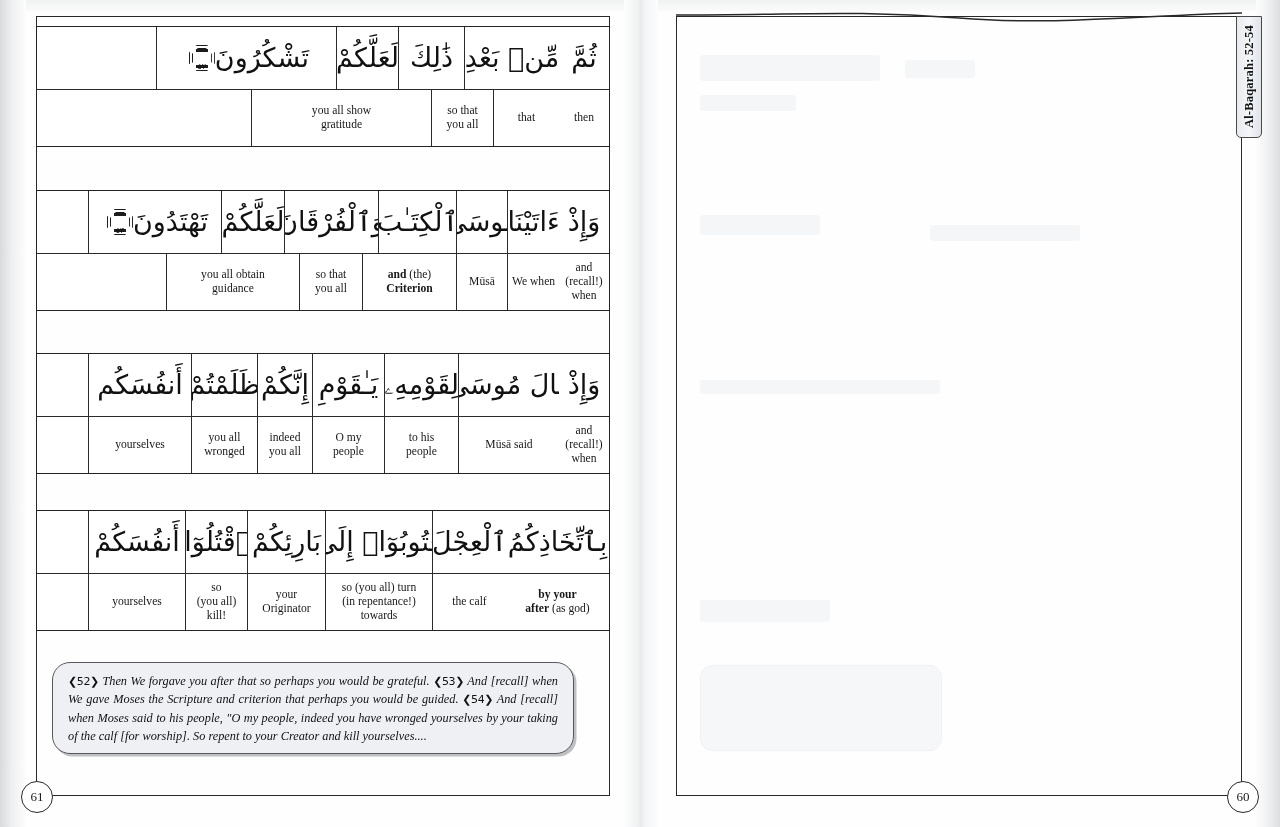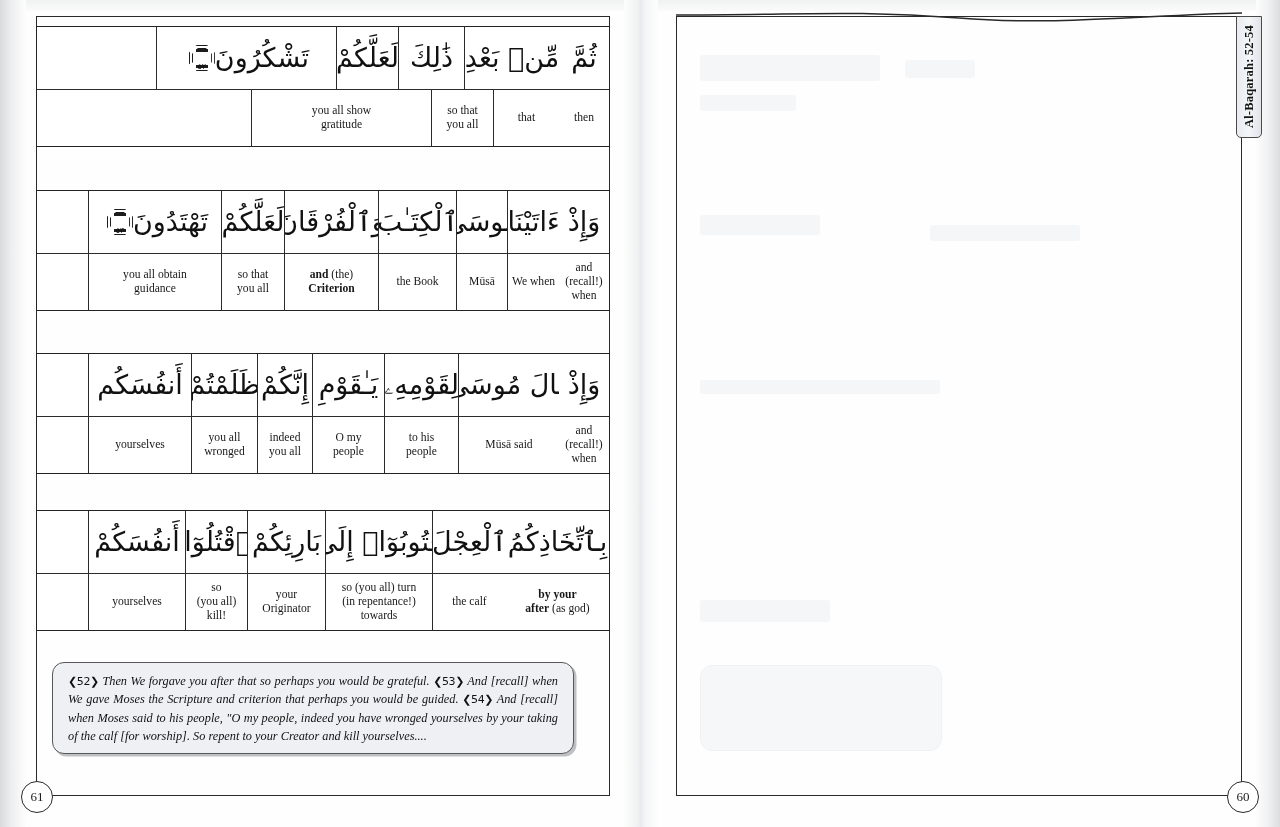--- a/index.html
+++ b/index.html
@@ -225,21 +225,21 @@
   
   .trans-box {
     position: absolute;
     left: 52px;
     top: 662px;
     width: 522px;
     height: 92px;
     box-sizing: border-box;
     background: #eef0f4;
     border: 1.3px solid #56585c;
-    border-radius: 12px;
+    border-radius: 18px;
     box-shadow: 2.5px 2.5px 0 rgba(90,92,96,0.38);
     padding: 9px 15px 8px 15px;
   }
   .trans-text {
     font-family: "Liberation Serif", "DejaVu Serif", serif;
     font-style: italic;
     font-size: 12.3px;
     line-height: 1.48;
     color: #111111;
     text-align: justify;
@@ -343,21 +343,20 @@
               <span class="bar b"></span>
             <span class="num">٥٣</span>
           </span>
         </div>
       </div>
     </div>
     <div class="wbw-row english">
       <div class="cell en" style="width:50px">and<br>(recall!)<br>when</div>
       <div class="cell en" style="width:52px">We when</div>
       <div class="cell en" style="width:51px">Mūsā</div>
-      <div class="cell en" style="width:78px">the Book</div>
       <div class="cell en" style="width:94px">
         <span><b>and</b> <span>(the)</span><br><b>Criterion</b></span>
       </div>
       <div class="cell en" style="width:63px">so that<br>you all</div>
       <div class="cell en" style="width:133px">you all obtain<br>guidance</div>
     </div>
   </div>
 
   <div class="wbw-table" style="left:36px; top:353px; width:574px;">
     <div class="wbw-row arabic">

